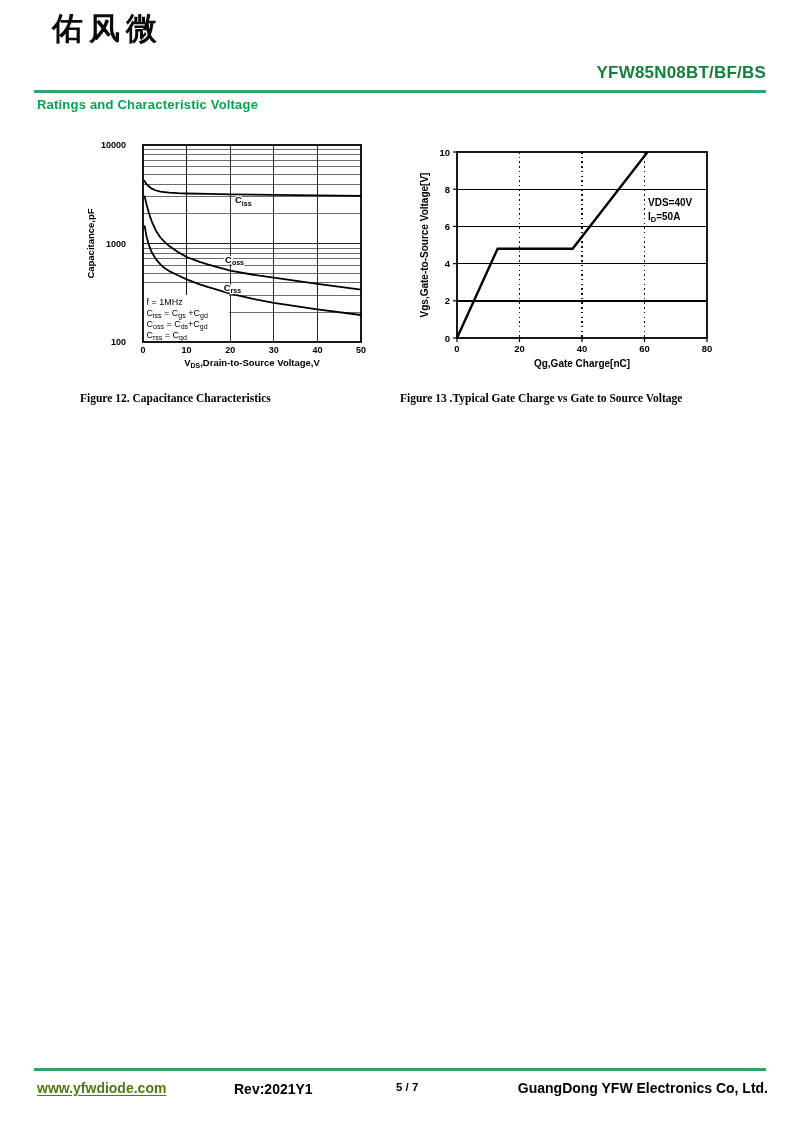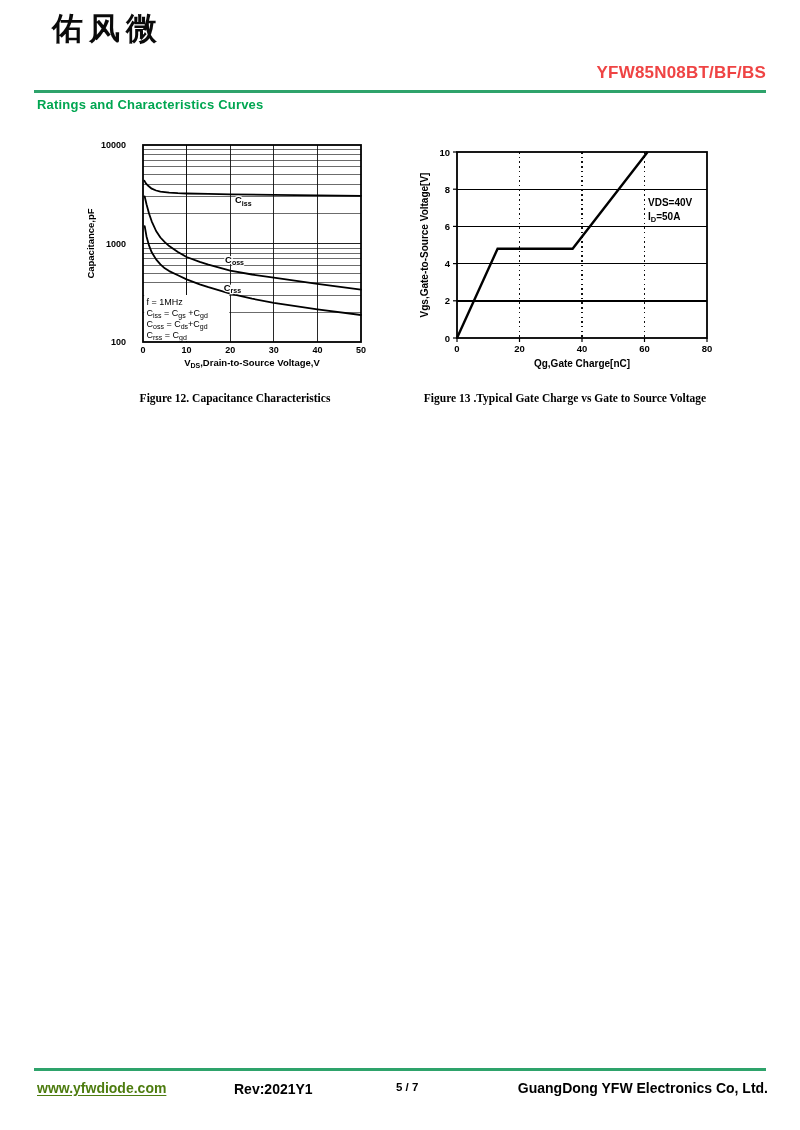--- a/index.html
+++ b/index.html
@@ -8,52 +8,52 @@
     font-family:"Liberation Sans",sans-serif;color:#111;overflow:hidden;
   }
   .abs{position:absolute;}
   
   .logo{left:52px;top:5px;width:220px;}
   .logo-line1{font-weight:800;font-size:43px;line-height:1;letter-spacing:3px;font-family:"DejaVu Sans",sans-serif;}
   .logo-latin{color:#00A651;}
   .logo-mark{color:#F7941D;}
   .logo-reg{font-size:14px;color:#222;vertical-align:26px;letter-spacing:0;font-weight:700;}
   .logo-cn{font-weight:700;font-size:31px;letter-spacing:6px;color:#0a0a0a;margin-top:3px;font-family:"DejaVu Sans",sans-serif;}
-  .part-number{right:34px;top:63px;font-size:17px;font-weight:800;color:#ef4444;letter-spacing:.2px;}
+  .part-number{right:34px;top:63px;font-size:17px;font-weight:800;color:#15803d;letter-spacing:.2px;}
   .rule{left:34px;width:732px;height:3px;background:#2EA36B;}
   .rule-top{top:90px;}
   .rule-bottom{top:1068px;}
   .section-title{left:37px;top:97px;font-size:13px;font-weight:800;color:#00A651;letter-spacing:.2px;}
   
   .chart{width:300px;height:250px;top:133px;}
   .chart-1{left:80px;}
   .chart-2{left:415px;}
   svg text{font-family:"Liberation Sans",sans-serif;}
   
-  .caption{top:392px;font-family:"Liberation Serif",serif;font-weight:700;font-size:11.5px;color:#000;text-align:center;}
+  .caption{top:392px;font-family:"Liberation Serif",serif;font-weight:700;font-size:11.5px;color:#000;}
   .caption-1{left:80px;width:310px;}
   .caption-2{left:400px;width:330px;}
   
   .footer-link{left:37px;top:1080px;font-size:14px;font-weight:800;color:#4d7c0f;text-decoration:underline;text-underline-offset:2px;}
   .footer-rev{left:234px;top:1081px;font-size:14px;font-weight:800;color:#000;}
   .footer-page{left:396px;top:1081px;font-size:11.5px;font-weight:800;color:#000;text-align:center;}
   .footer-company{right:32px;top:1080px;font-size:14px;font-weight:800;color:#000;}
 </style>
 </head>
 <body>
 
 <div class="abs logo">
   <div class="logo-cn">佑风微</div>
 </div>
 
 <div class="abs part-number">YFW85N08BT/BF/BS</div>
 
 <div class="abs rule rule-top"></div>
 
-<div class="abs section-title">Ratings and Characteristics Curves</div>
+<div class="abs section-title">Ratings and Characteristic Voltage</div>
 
 <svg class="abs chart chart-1" viewBox="0 0 300 250">
     <line x1="63" x2="281" y1="179.34854542709786" y2="179.34854542709786" stroke="#2e2e2e" stroke-width="0.7" shape-rendering="crispEdges"></line>
     <line x1="63" x2="281" y1="162.00355641011322" y2="162.00355641011322" stroke="#2e2e2e" stroke-width="0.7" shape-rendering="crispEdges"></line>
     <line x1="63" x2="281" y1="149.6970908541957" y2="149.6970908541957" stroke="#2e2e2e" stroke-width="0.7" shape-rendering="crispEdges"></line>
     <line x1="63" x2="281" y1="140.15145457290214" y2="140.15145457290214" stroke="#2e2e2e" stroke-width="0.7" shape-rendering="crispEdges"></line>
     <line x1="63" x2="281" y1="132.35210183721114" y2="132.35210183721114" stroke="#2e2e2e" stroke-width="0.7" shape-rendering="crispEdges"></line>
     <line x1="63" x2="281" y1="125.7578430585957" y2="125.7578430585957" stroke="#2e2e2e" stroke-width="0.7" shape-rendering="crispEdges"></line>
     <line x1="63" x2="281" y1="120.04563628129354" y2="120.04563628129354" stroke="#2e2e2e" stroke-width="0.7" shape-rendering="crispEdges"></line>
     <line x1="63" x2="281" y1="115.00711282022651" y2="115.00711282022651" stroke="#2e2e2e" stroke-width="0.7" shape-rendering="crispEdges"></line>

